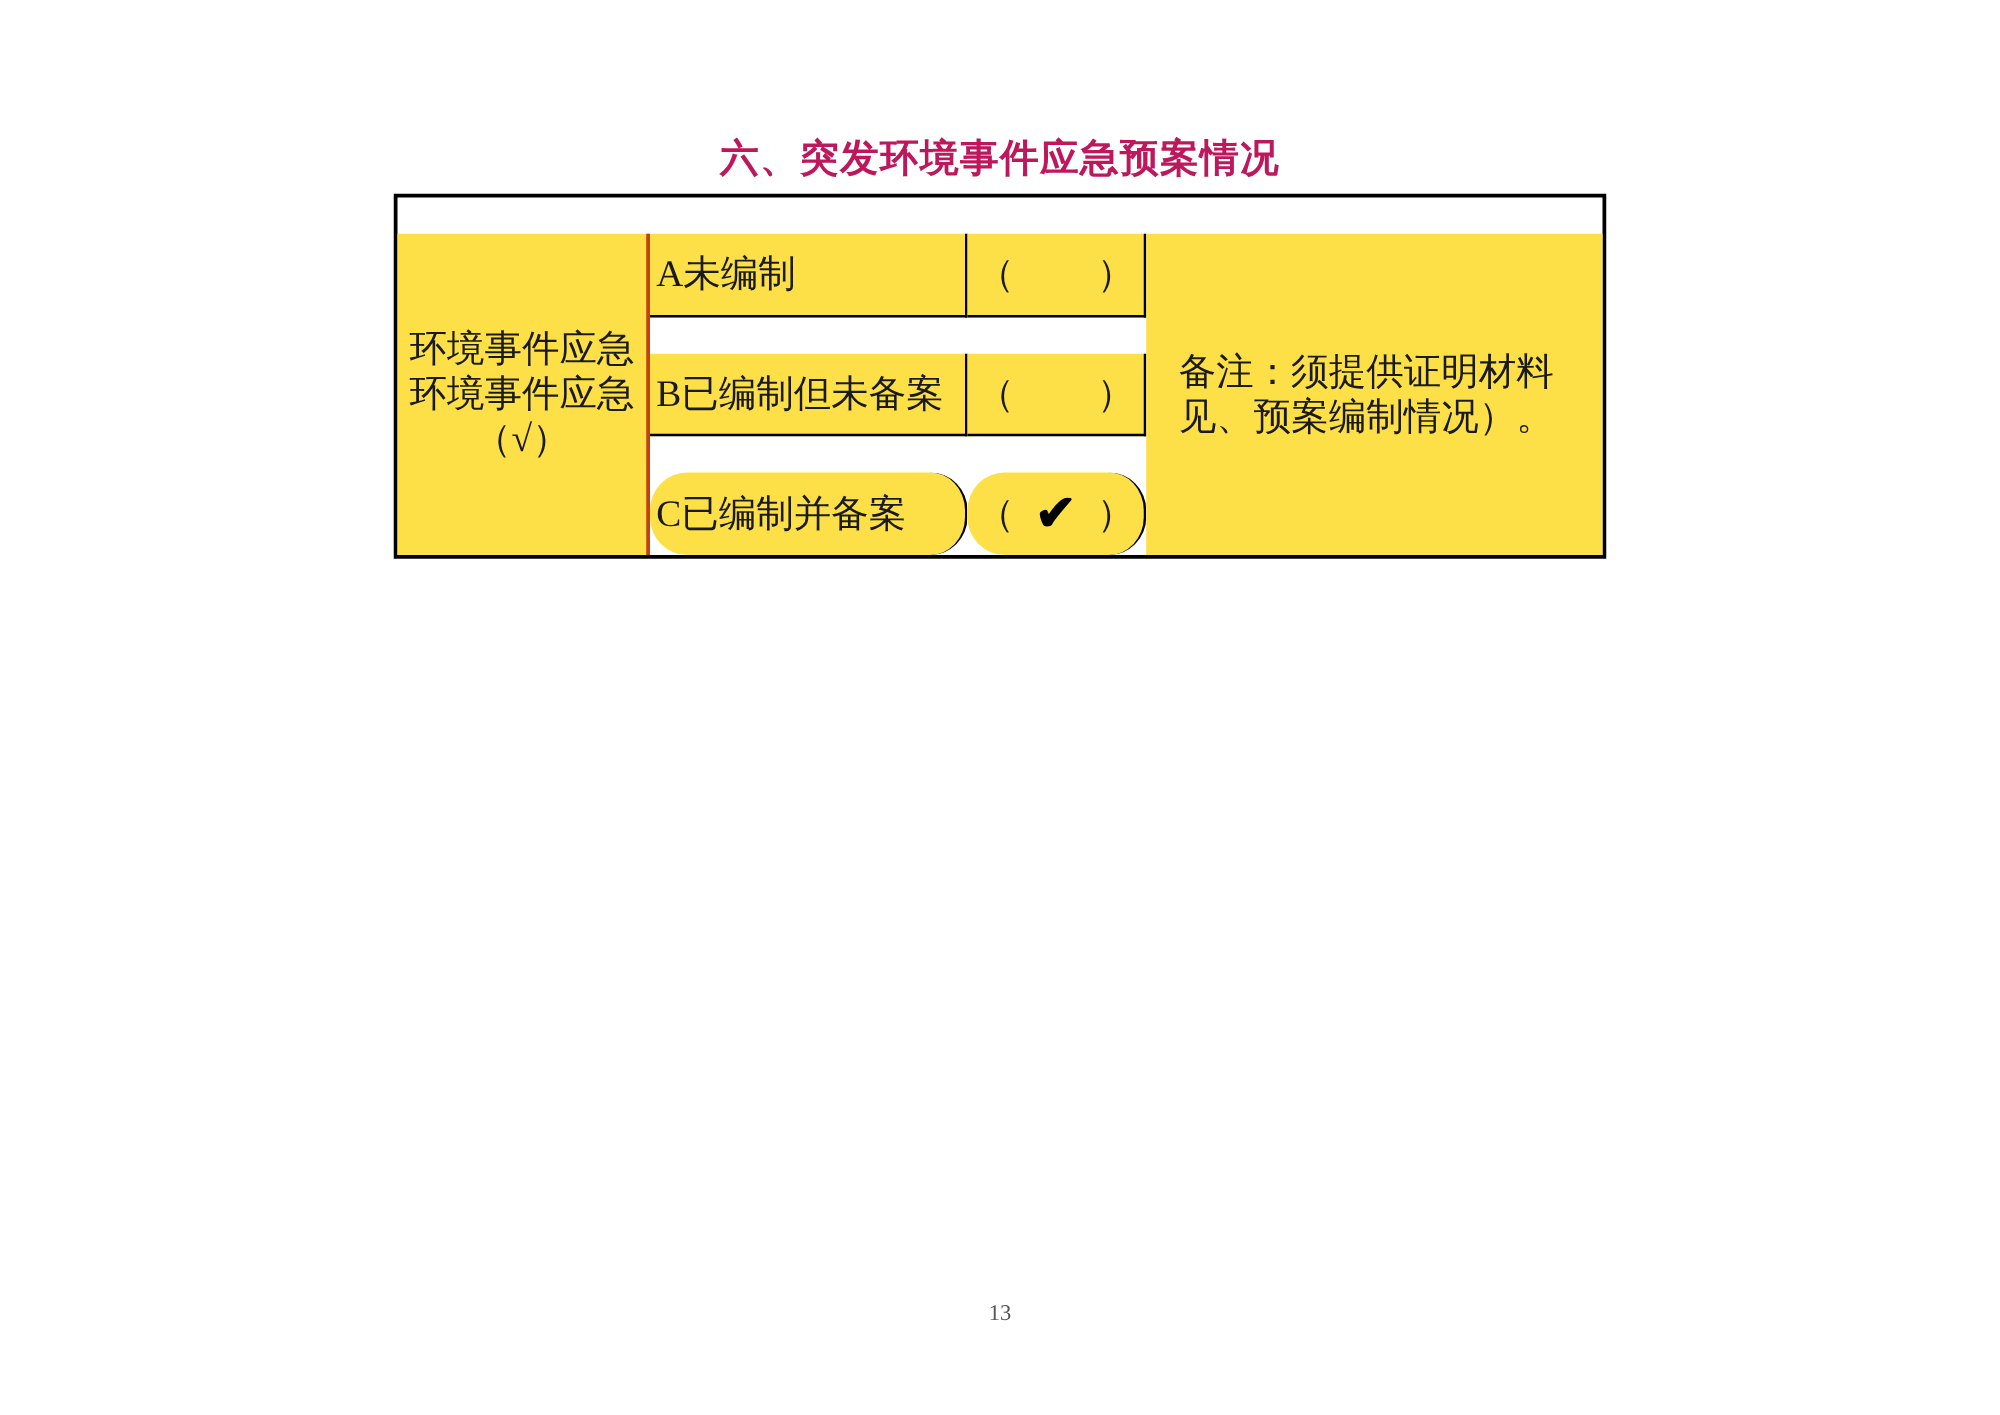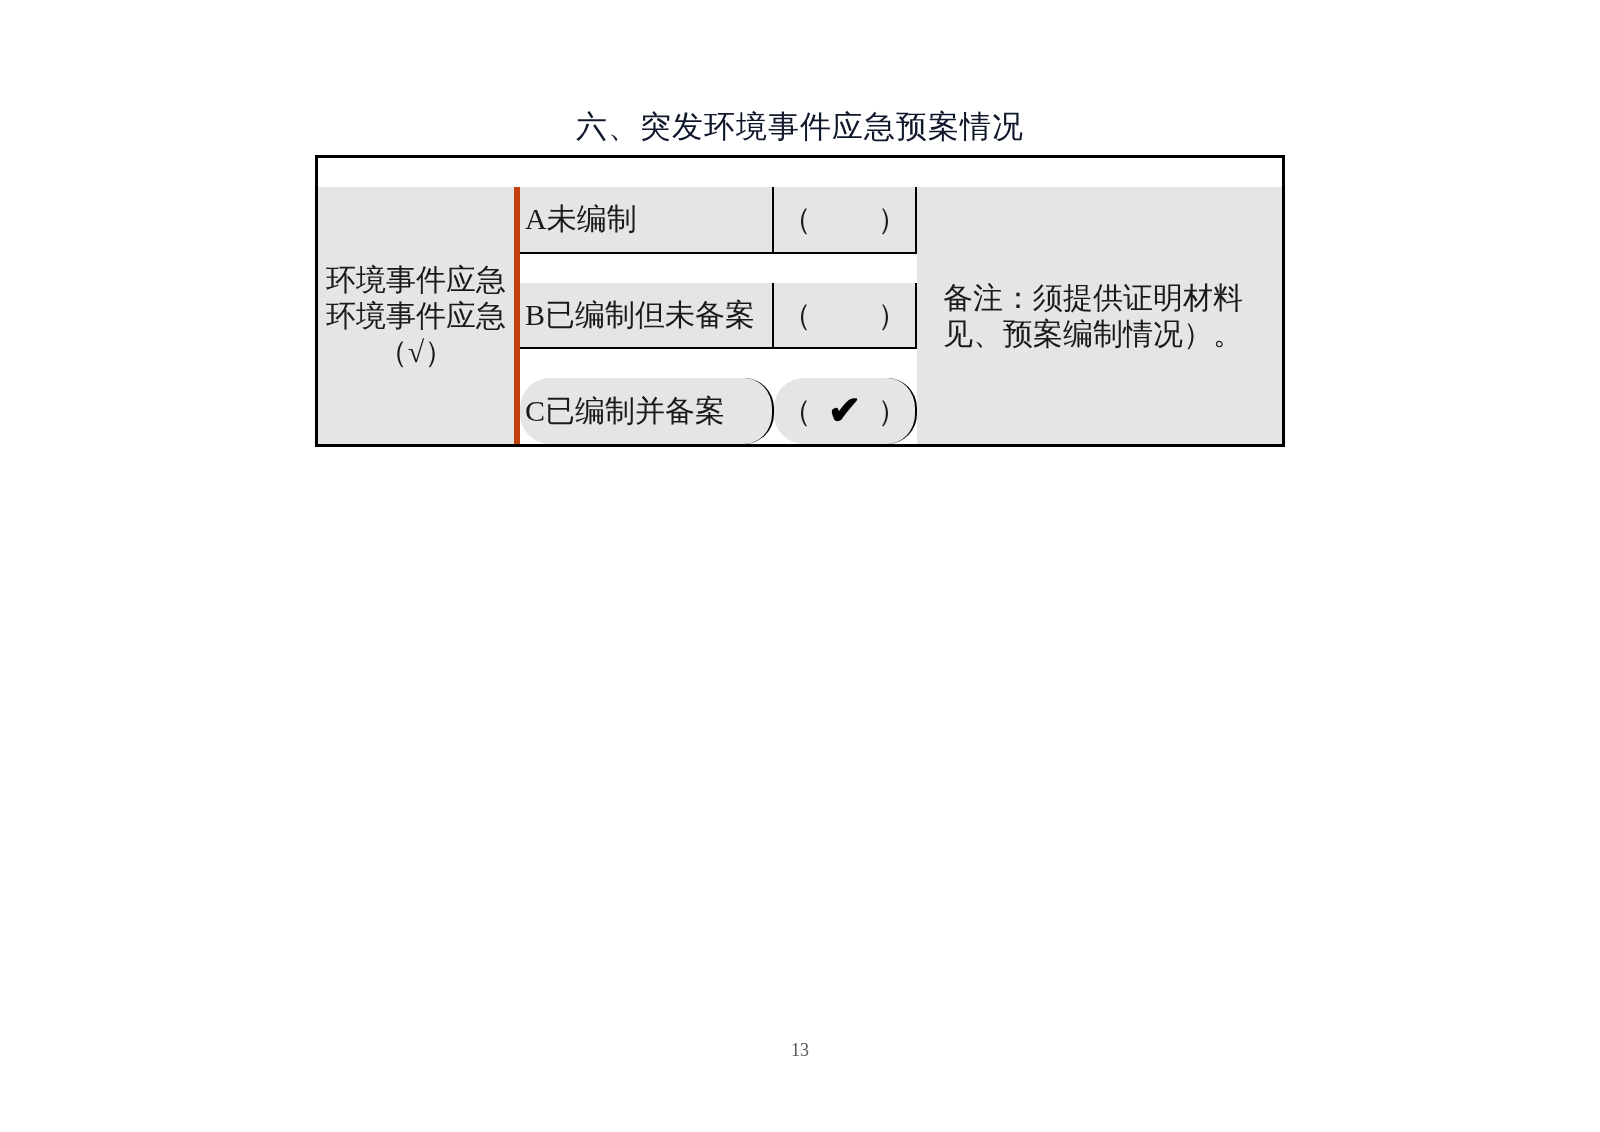--- a/index.html
+++ b/index.html
@@ -13,39 +13,39 @@
     color: #1a1a1a;
     overflow: hidden;
   }
   .doc-title {
     position: absolute;
     left: 318px;
     top: 106px;
     width: 964px;
     text-align: center;
     font-size: 31px;
-    font-weight: normal;
+    font-weight: bold;
     letter-spacing: 1px;
-    color: #0f172a;
+    color: #be185d;
   }
   .form-table {
     position: absolute;
     left: 315px;
     top: 155px;
     display: grid;
     grid-template-columns: 202px 254px 143px 365px;
     grid-template-rows: 96px 95px 95px;
     border: 3px solid #000;
     background: #fff;
   }
-  .cell { background: #e5e5e5; margin-top: 29px; }
+  .cell { background: #fde047; margin-top: 29px; }
   .header-cell {
     grid-column: 1;
     grid-row: 1 / span 3;
-    border-right: 6px solid #c2410c;
+    border-right: 3px solid #c2410c;
     display: flex;
     flex-direction: column;
     justify-content: center;
     align-items: center;
     text-align: center;
     font-size: 30px;
     line-height: 36px;
   }
   .option-cell {
     border-right: 2px solid #000;

